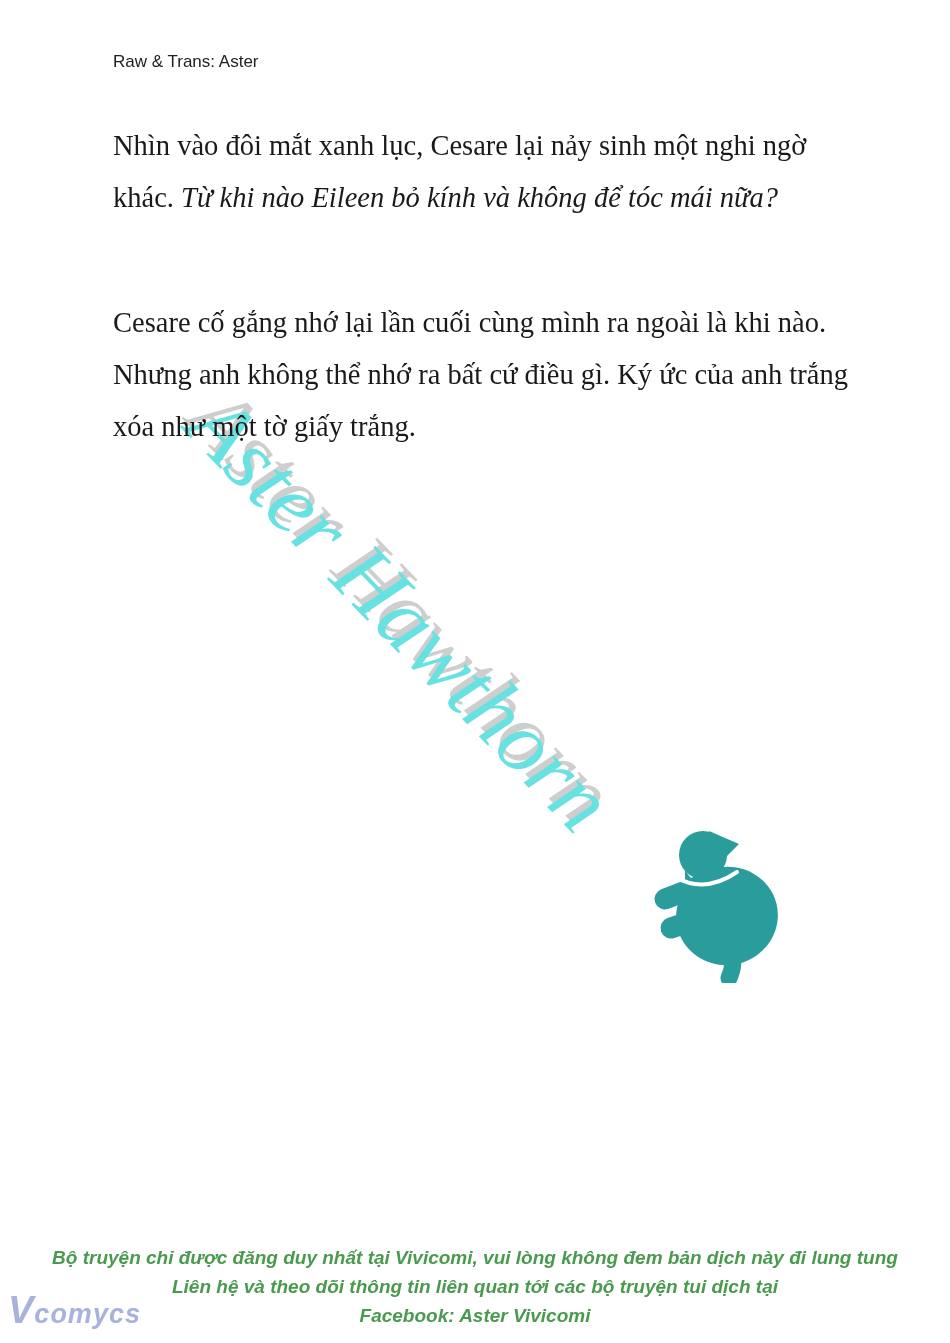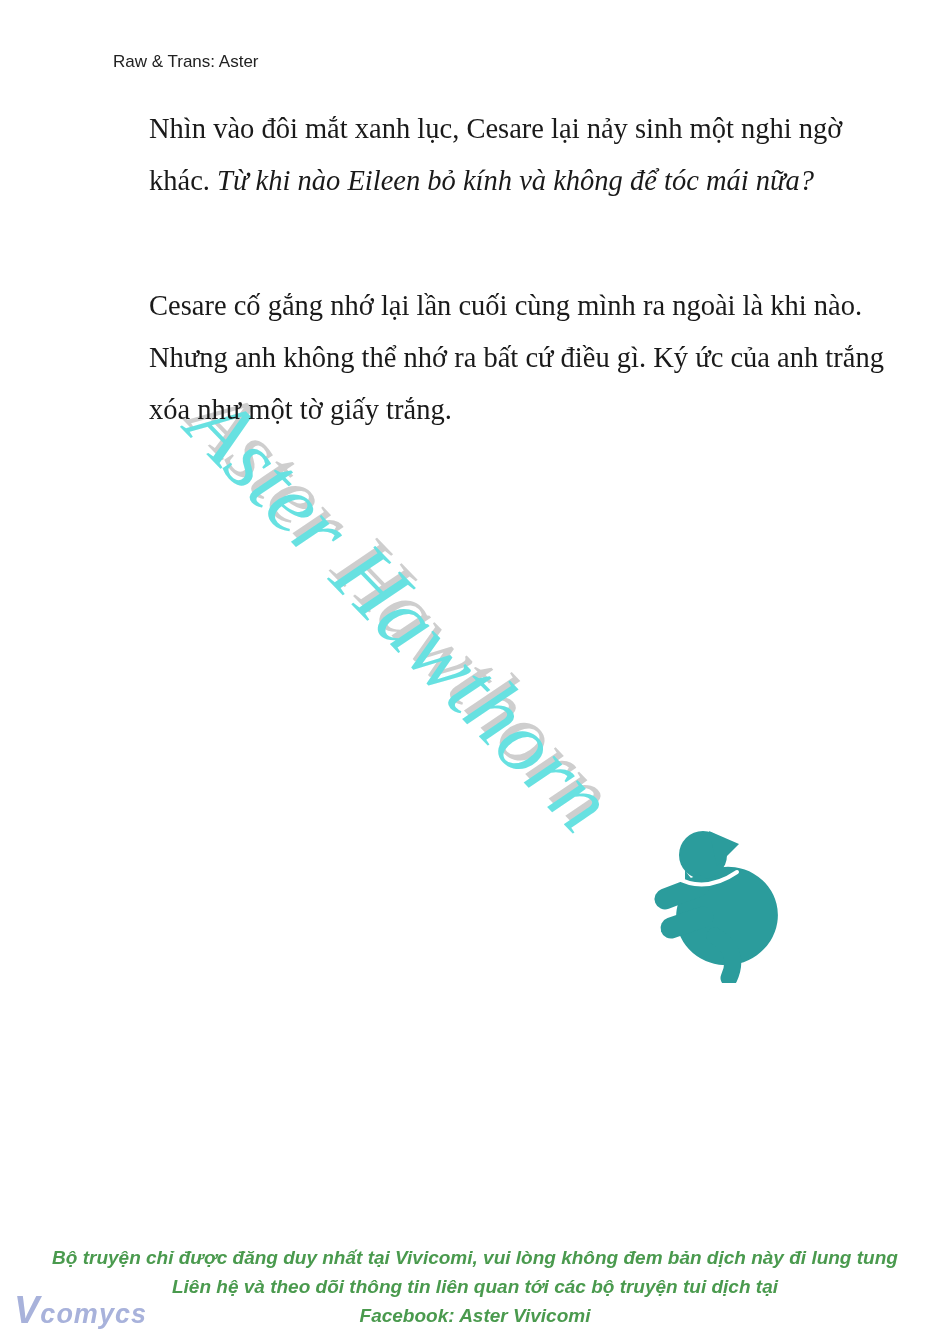--- a/index.html
+++ b/index.html
@@ -22,34 +22,34 @@
     position:absolute;left:50px;top:565px;width:700px;z-index:1;
     text-align:center;white-space:nowrap;
     font-family:"Liberation Serif","DejaVu Serif",serif;font-style:italic;
     font-size:88px;line-height:1.1;color:var(--wm);
     text-shadow:-5px -7px 0 var(--wm-shadow);
     transform:rotate(46deg);transform-origin:50% 50%;
     pointer-events:none;
   }
   .cat{position:absolute;left:645px;top:818px;z-index:1;}
   .bodytext{
-    position:absolute;left:113px;top:103px;width:738px;z-index:2;margin-left:36px;
+    position:absolute;left:113px;top:120px;width:738px;z-index:2;
   }
   .bodytext p{
     font-size:28.5px;line-height:52px;margin:0 0 73px 0;
   }
   .bodytext p em{font-style:italic;}
   .footer{
     position:absolute;left:0;top:1243px;width:950px;z-index:3;
     text-align:center;color:var(--green);
     font-family:"Liberation Sans","DejaVu Sans",sans-serif;
     font-weight:bold;font-style:italic;font-size:19px;line-height:29px;
   }
   .logo{
-    position:absolute;left:14px;top:1289px;z-index:2;
+    position:absolute;left:8px;top:1289px;z-index:2;
     font-family:"Liberation Sans","DejaVu Sans",sans-serif;
     font-weight:bold;font-style:italic;font-size:27px;
     color:var(--logo);letter-spacing:1px;
   }
   .logo::first-letter{font-size:38px;}
 </style>
 </head>
 <body>
 
 <div class="page">

